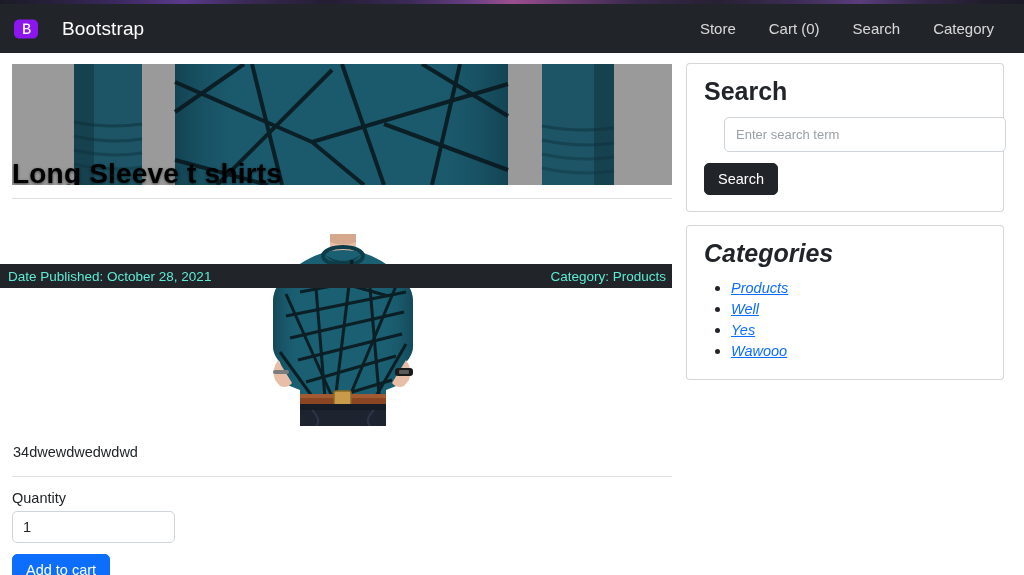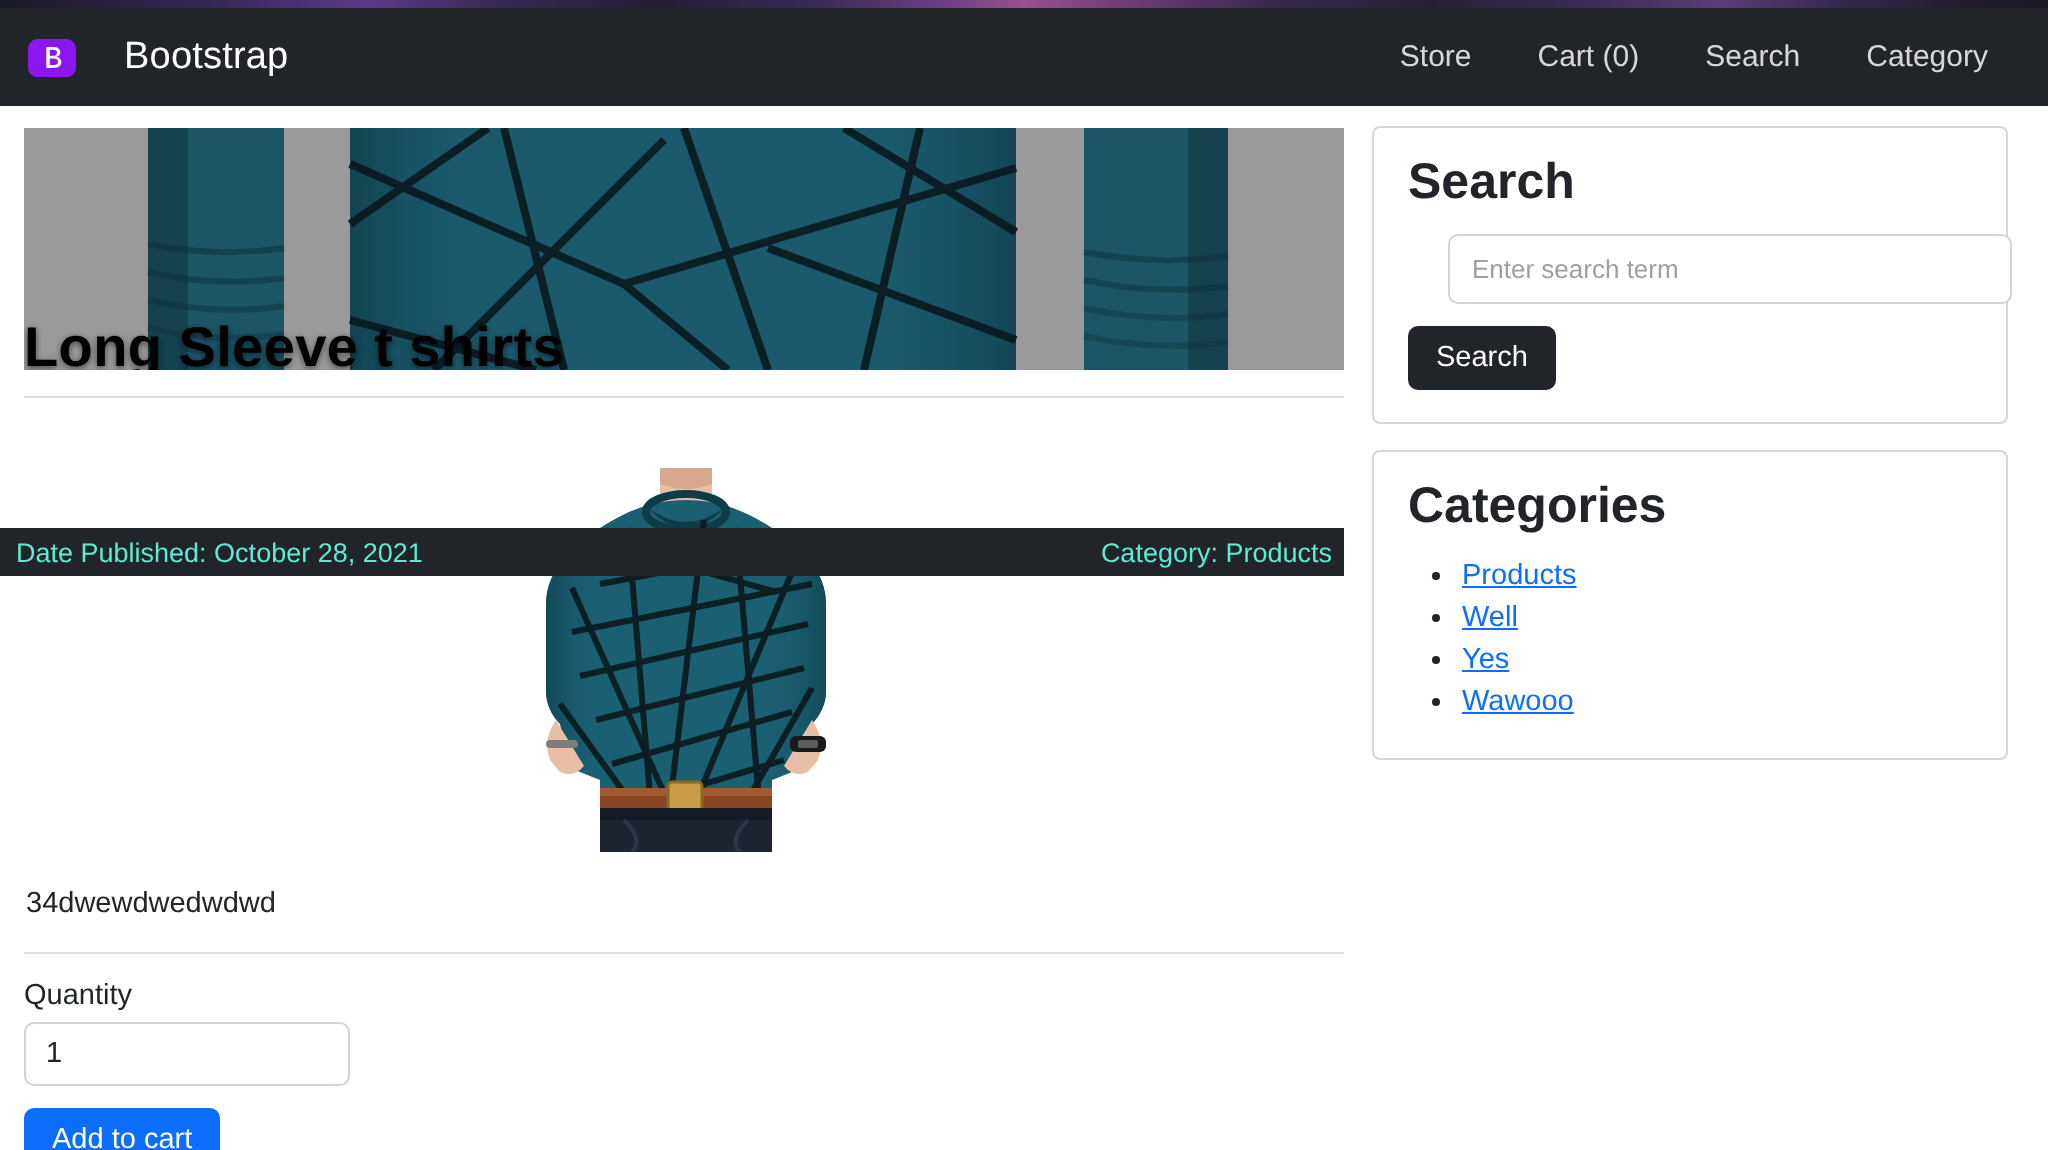--- a/index.html
+++ b/index.html
@@ -177,21 +177,21 @@
     line-height: 1.15;
   }
 
   
   .card {
     border: 1px solid rgba(0,0,0,.16);
     border-radius: 4px;
     background: #fff;
     padding: 14px 17px 16px 17px;
   }
-  .card + .card { margin-top: 13px; }
+  .card + .card { margin-top: 13px; font-style: italic; }
   .card-title {
     font-size: 25px;
     font-weight: 700;
     color: #212529;
     margin: 0 0 11px 0;
     line-height: 1.1;
   }
   #search-input {
     width: 100%;
     height: 35px;

